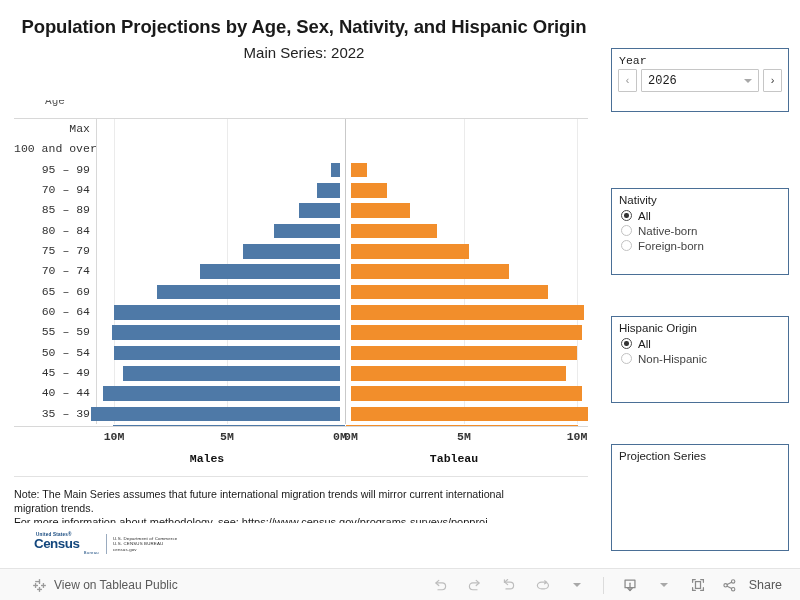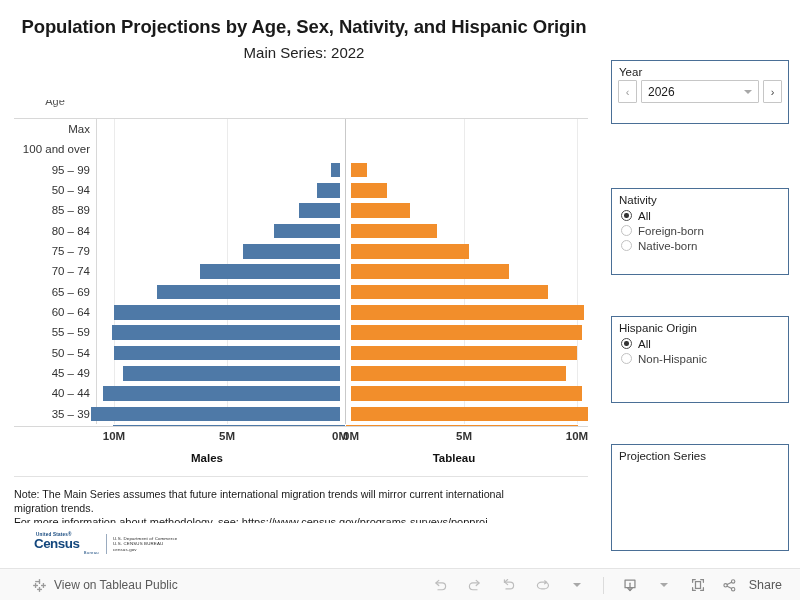--- a/index.html
+++ b/index.html
@@ -25,21 +25,21 @@
     font-size:18.5px;font-weight:bold;color:#1a1a1a;
     line-height:25px;letter-spacing:-0.1px;
     margin:6px 0 0 0;
   }
   #sub-title{
     font-size:15px;color:#222222;line-height:20px;
     margin:4px 0 0 0;
   }
   
   #chart{
-    position:absolute;left:14px;top:100px;width:574px;height:376px;
+    position:absolute;left:14px;top:100px;width:574px;height:376px;font-family:Liberation Mono, monospace;
   }
   #axis-corner{
     position:absolute;left:0;top:0;width:82px;height:18px;
     overflow:hidden;
   }
   #axis-corner span{
     display:block;font-size:11px;color:#555;text-align:center;
     line-height:18px;
     
     margin-top:-8px;
@@ -137,21 +137,21 @@
     font-size:12.5px;color:#5a5a5a;padding:0 4px;
   }
   
   .panel{
     position:absolute;left:611px;width:176px;
     background:#ffffff;border:1.5px solid #4a6f96;
   }
   .panel-title{
     font-size:11.5px;color:#222;padding:5px 0 2px 7px;font-weight:normal;
   }
-  #p-year{top:60px;height:62px;overflow:hidden;}
+  #p-year{top:48px;height:62px;overflow:hidden;font-family:Liberation Mono, monospace;}
   .yr-row{display:flex;align-items:center;padding:0 6px;gap:4px;}
   .yr-arrow{
     width:17px;height:21px;border:1px solid #c6c6c6;background:#fff;
     display:flex;align-items:center;justify-content:center;
     font-size:11px;color:#9a9a9a;cursor:pointer;border-radius:1px;
   }
   .yr-arrow.on{color:#444;}
   #yr-select{
     flex:1;height:21px;border:1px solid #c6c6c6;background:#fff;
     display:flex;align-items:center;justify-content:space-between;
@@ -190,21 +190,21 @@
 
     <div id="axis-corner">
       <span>Age</span>
     </div>
     <div id="hdr-rule"></div>
 
     <div id="ylabels">
         <div class="yrow">Max</div>
         <div class="yrow">100 and over</div>
         <div class="yrow">95 – 99</div>
-        <div class="yrow">50 – 94</div>
+        <div class="yrow">70 – 94</div>
         <div class="yrow">85 – 89</div>
         <div class="yrow">80 – 84</div>
         <div class="yrow">75 – 79</div>
         <div class="yrow">70 – 74</div>
         <div class="yrow">65 – 69</div>
         <div class="yrow">60 – 64</div>
         <div class="yrow">55 – 59</div>
         <div class="yrow">50 – 54</div>
         <div class="yrow">45 – 49</div>
         <div class="yrow">40 – 44</div>
@@ -330,25 +330,25 @@
 
   <div class="panel" id="p-nativity">
     <div class="panel-title">Nativity</div>
     <div id="nativity-options">
         <div class="radio-row sel">
           <span class="radio sel"></span>
           <span class="rlabel">All</span>
         </div>
         <div class="radio-row">
           <span class="radio"></span>
-          <span class="rlabel">Foreign-born</span>
+          <span class="rlabel">Native-born</span>
         </div>
         <div class="radio-row">
           <span class="radio"></span>
-          <span class="rlabel">Native-born</span>
+          <span class="rlabel">Foreign-born</span>
         </div>
       </div>
   </div>
 
   <div class="panel" id="p-hispanic">
     <div class="panel-title">Hispanic Origin</div>
     <div id="hispanic-options">
         <div class="radio-row sel">
           <span class="radio sel"></span>
           <span class="rlabel">All</span>

